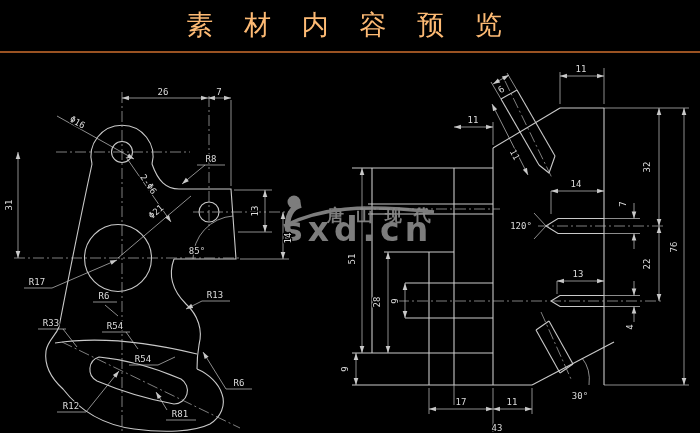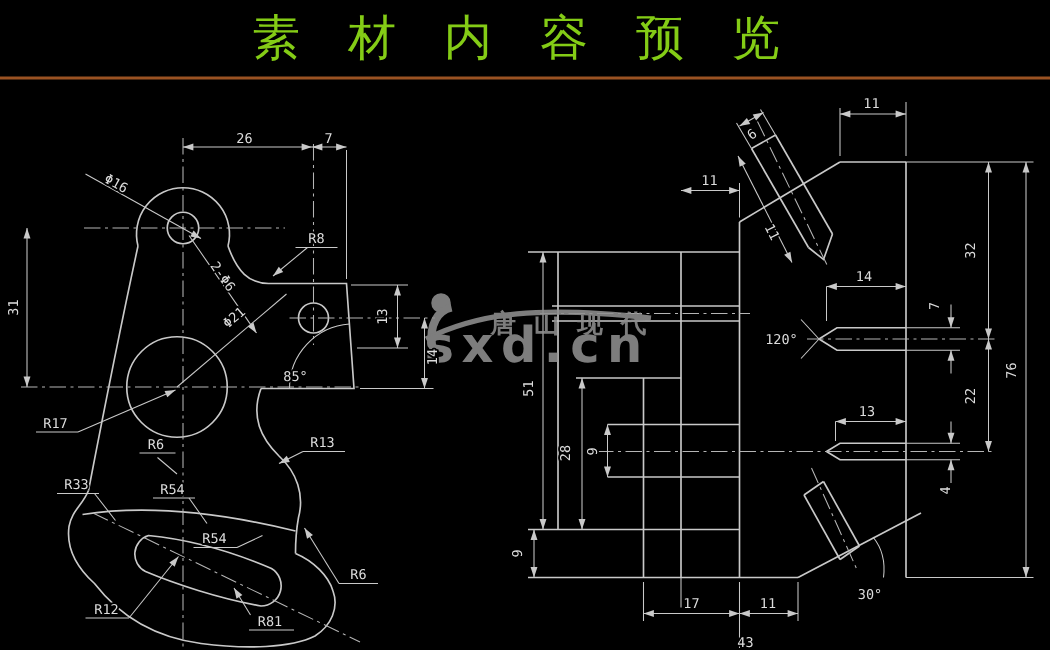--- a/index.html
+++ b/index.html
@@ -1,20 +1,20 @@
 <!DOCTYPE html>
 <html><head>
 <meta charset="utf-8">
 <style>
   html,body{margin:0;padding:0;background:#000;}
   .stage{position:relative;width:700px;height:433px;background:#000;overflow:hidden;
          font-family:"DejaVu Sans",sans-serif;}
   .hdr{position:absolute;left:0;top:0;width:700px;height:51px;line-height:51px;
-       text-align:center;color:#84cc16;font-family:"Liberation Serif","DejaVu Serif",serif;
-       font-size:32px;letter-spacing:12px;white-space:nowrap;z-index:5;}
+       text-align:center;color:#fdba74;font-family:"Liberation Serif","DejaVu Serif",serif;
+       font-size:27px;letter-spacing:12px;white-space:nowrap;z-index:5;}
   .rule{position:absolute;left:0;top:51px;width:700px;height:2px;background:#9a5222;z-index:5;}
   svg#cad{position:absolute;left:0;top:0;z-index:1;}
   .o{stroke:#c9c9c9;fill:none;stroke-width:1.1;}
   .t{stroke:#c9c9c9;fill:none;stroke-width:.7;}
   .c{stroke:#b5b5b5;fill:none;stroke-width:.7;stroke-dasharray:11 3 2 3;}
   #dimsL text,#dimsR text{font-family:"DejaVu Sans Mono",monospace;font-size:9px;fill:#dcdcdc;
        text-anchor:middle;paint-order:stroke;stroke:#000;stroke-width:2.5px;stroke-linejoin:round;}
   .wmcn{font-family:"DejaVu Sans",sans-serif;font-size:17px;font-weight:bold;
         letter-spacing:3px;fill:#8f8f8f;}
   .wmdo{font-family:"DejaVu Sans",sans-serif;font-size:33px;font-weight:bold;

